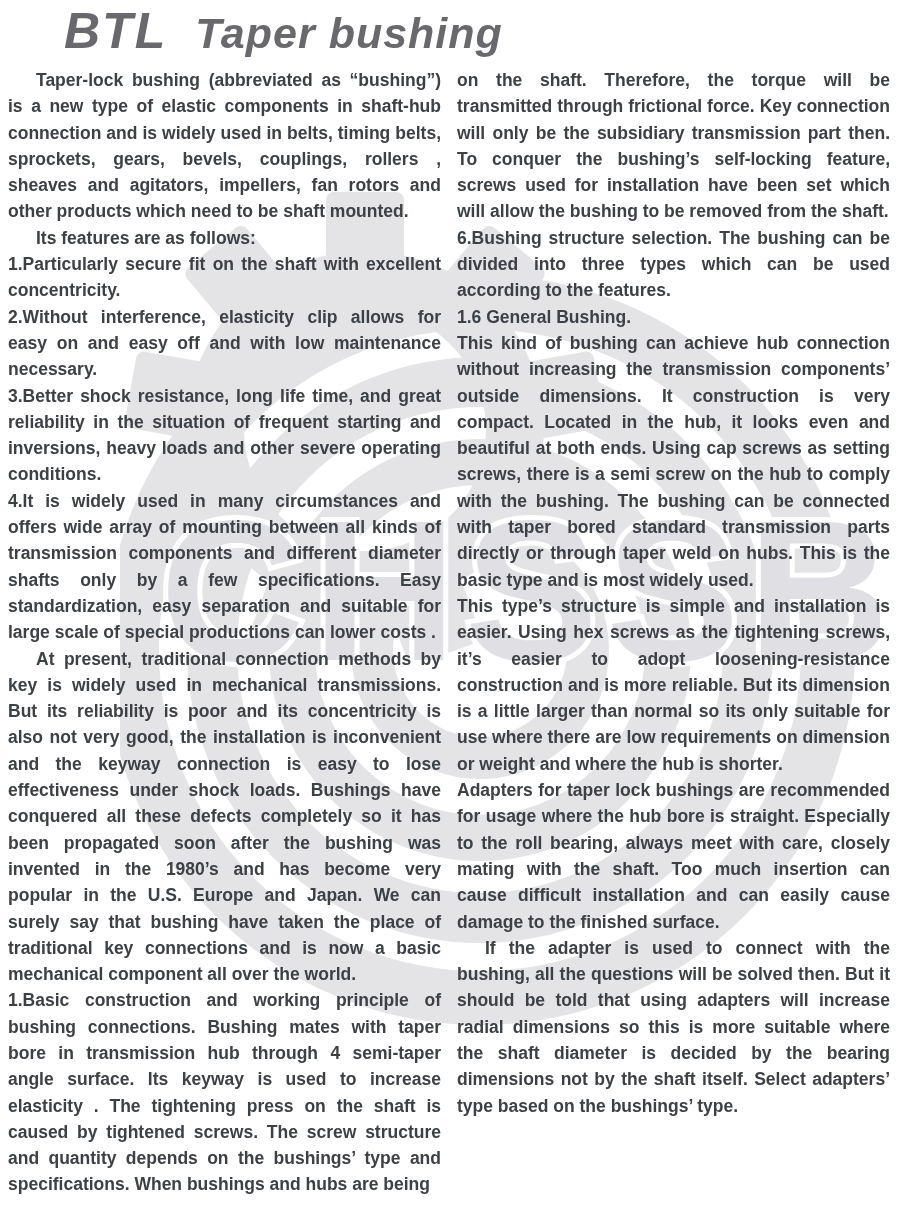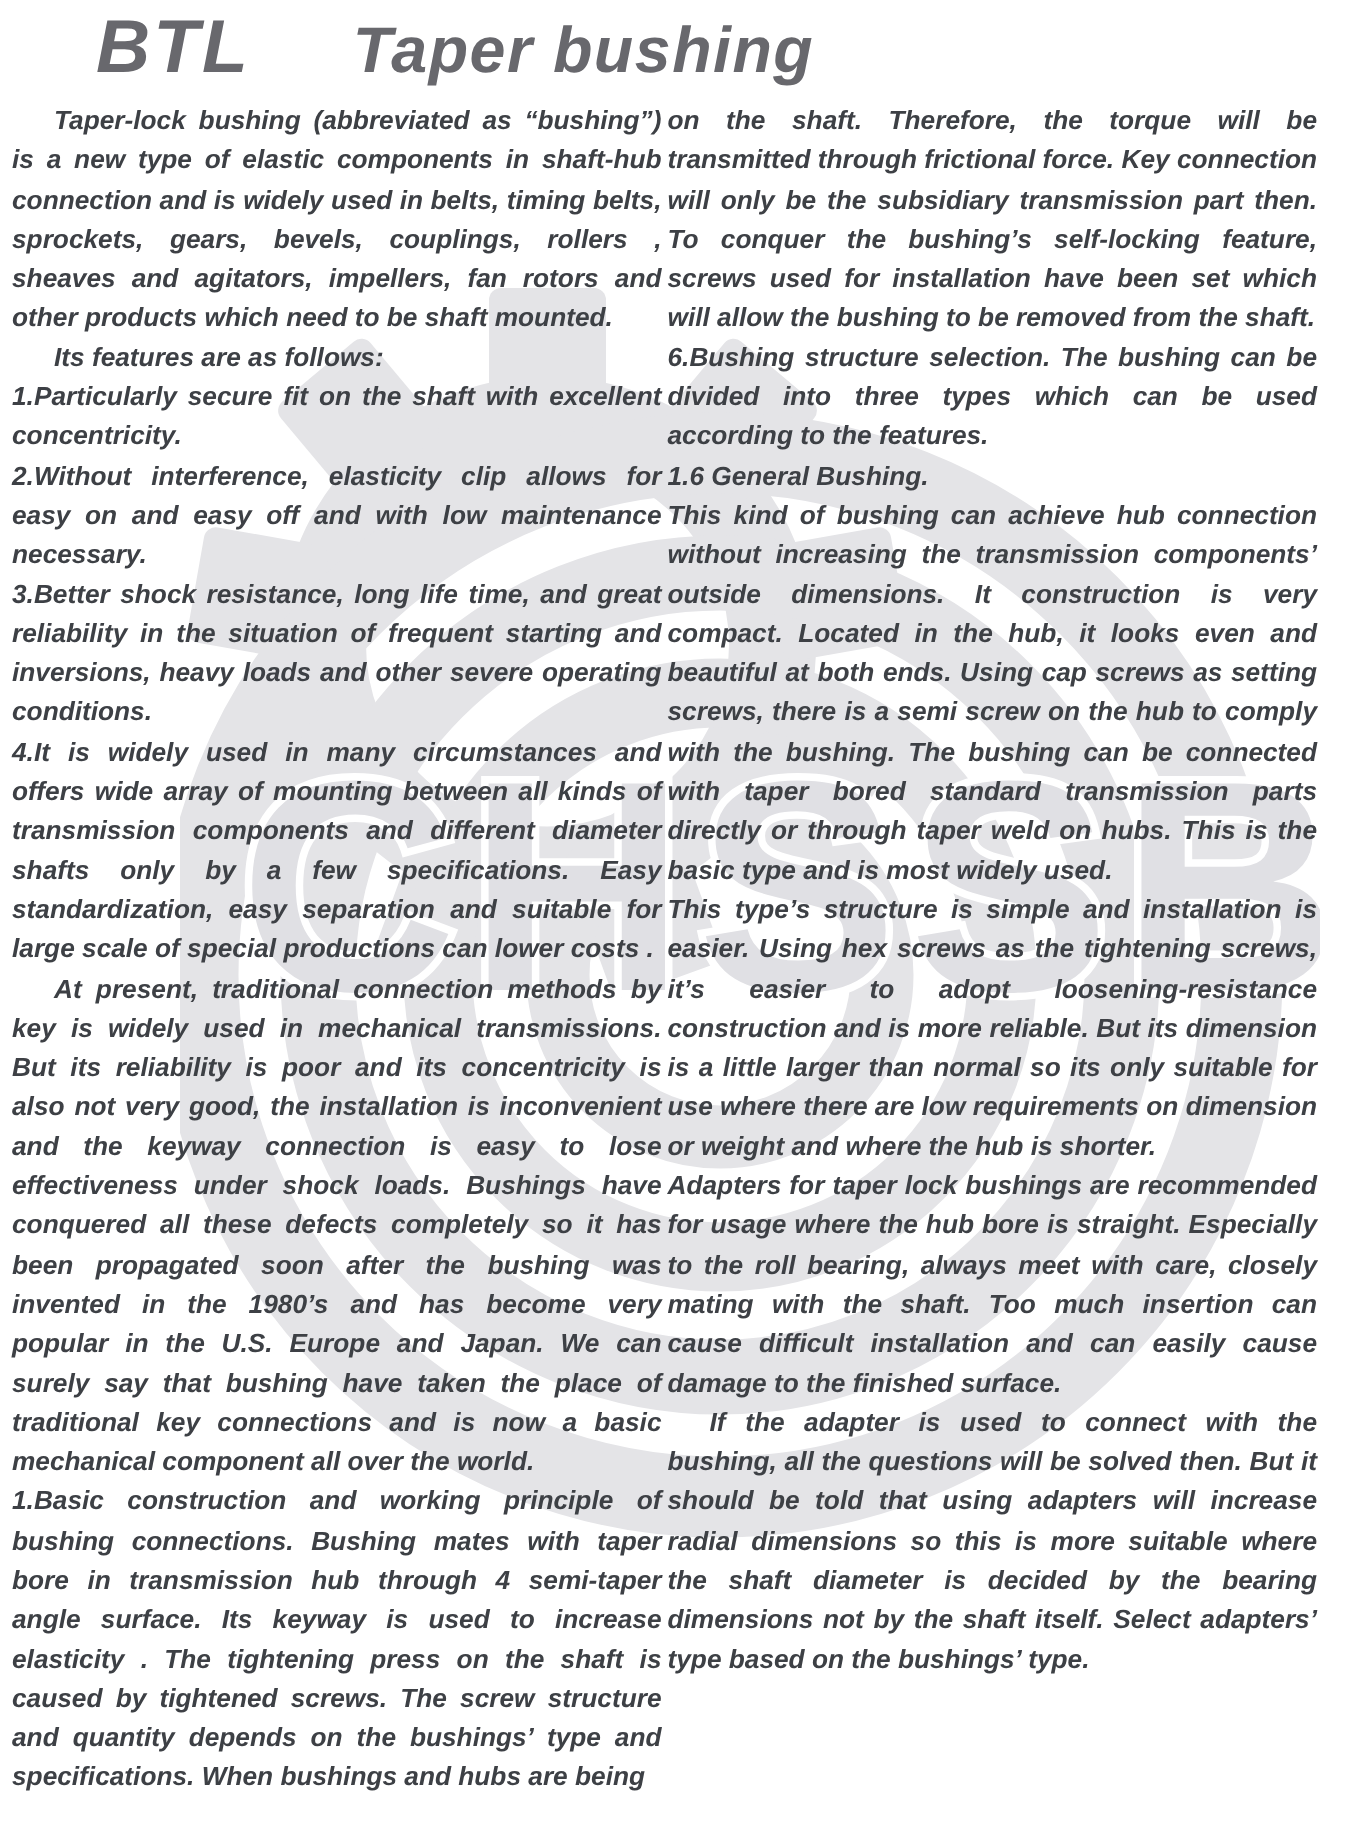--- a/index.html
+++ b/index.html
@@ -42,29 +42,28 @@
     position:absolute;
     left:64px;top:2px;
     display:flex;align-items:baseline;
     z-index:1;
     color:var(--title-text);
     font-style:italic;
     font-weight:bold;
     white-space:nowrap;
   }
   .brand{font-size:50px;line-height:58px;letter-spacing:2px;text-align:center;}
-  .doc-title{font-size:43px;margin-left:68px;letter-spacing:1px;}
+  .doc-title{font-size:43px;margin-left:28px;letter-spacing:1px;}
   .columns{
     position:absolute;
     left:8px;top:67px;
     width:882px;
     display:flex;
-    gap:4px;
+    gap:16px;
     z-index:1;
-    font-style:italic;
   }
   .col{
     width:433px;
     color:var(--body-text);
     font-size:17.5px;
     font-weight:bold;
     line-height:26.3px;
     text-align:justify;
   }
   .col p{margin:0;}

